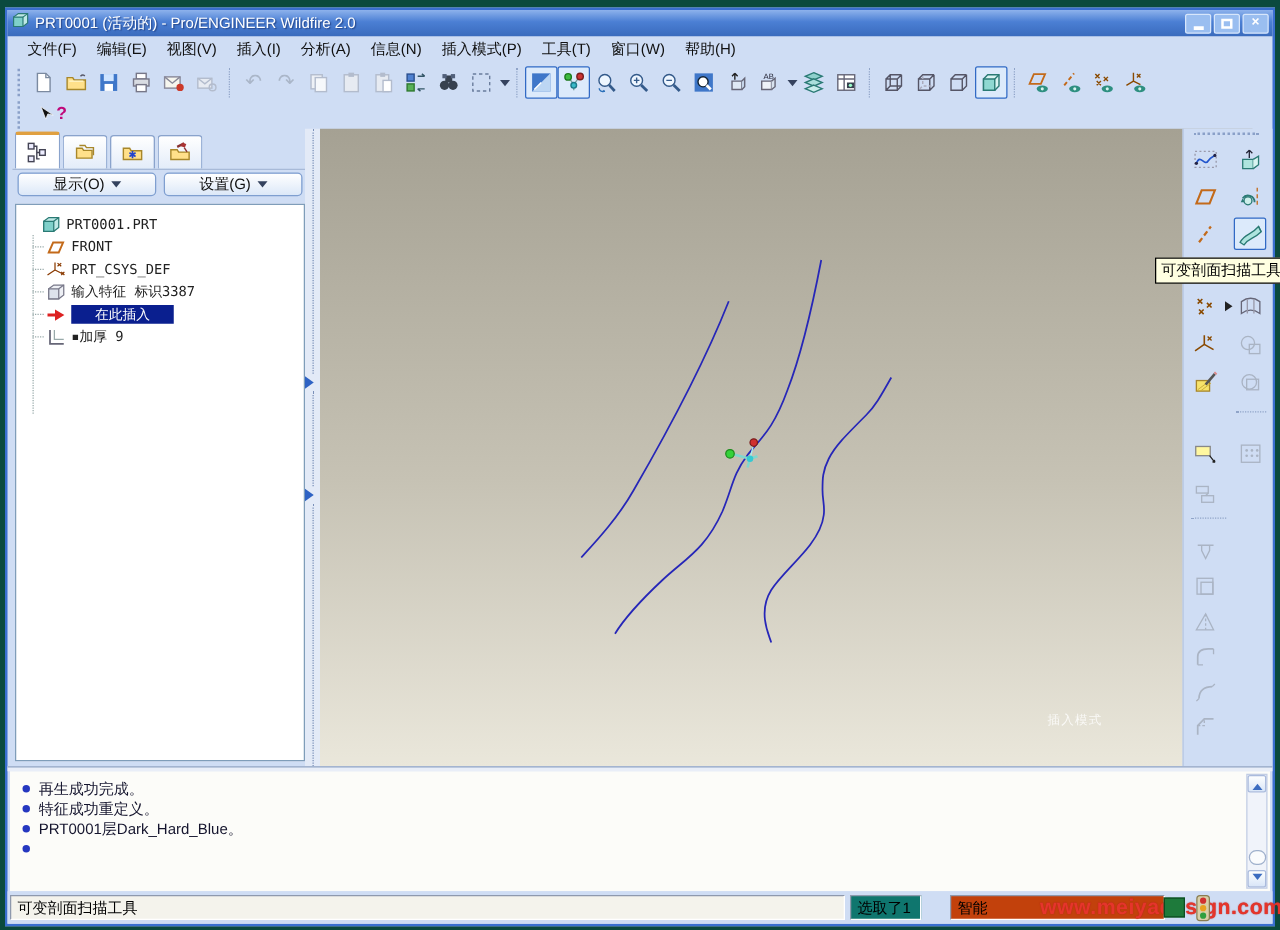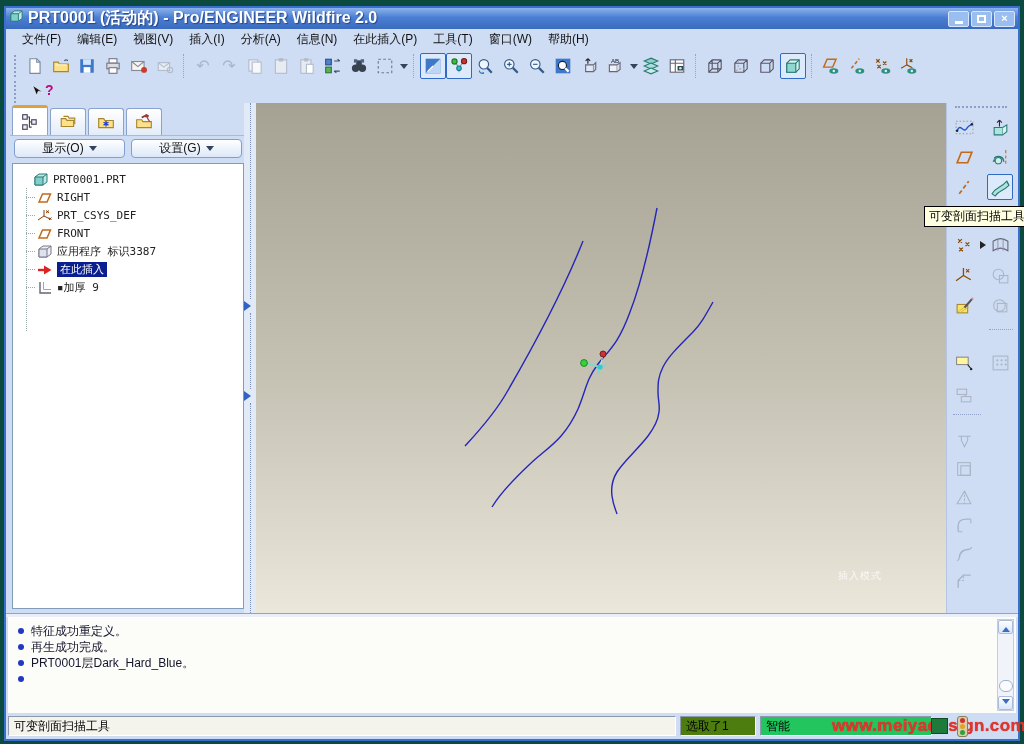--- a/index.html
+++ b/index.html
@@ -2,21 +2,21 @@
 <html><head>
 <meta charset="utf-8">
 <style>
   *{box-sizing:border-box;margin:0;padding:0}
   html,body{width:1024px;height:744px}
   body{position:relative;background:#0b4a3e;font-family:"Liberation Sans",sans-serif;overflow:hidden;-webkit-font-smoothing:antialiased}
   #win{position:absolute;left:4px;top:6px;width:1016px;height:735px;border:2px solid #3a6fd0;background:#cfddf4}
   
   #titlebar{position:absolute;left:0;top:0;right:0;height:21px;display:flex;align-items:center;gap:4px;padding:0 3px;
     background:linear-gradient(#8db2ec,#4b7fd4 45%,#3a6bbd);}
-  #titlebar .ttl{color:#fff;font-weight:bold;font-size:16px;text-shadow:1px 1px 1px #24458a;white-space:nowrap}
+  #titlebar .ttl{color:#fff;font-weight:normal;font-size:12px;text-shadow:1px 1px 1px #24458a;white-space:nowrap}
   .winbtn{width:21px;height:16px;background:#9abef0;border:1px solid #d7e6fb;border-radius:2px;display:flex;align-items:center;justify-content:center;color:#fff;font-size:11px;font-weight:bold;line-height:1}
   .winbtns{margin-left:auto;display:flex;gap:2px}
   .minglyph{width:8px;height:3px;background:#fff;margin-top:7px}
   .maxglyph{width:9px;height:8px;border:2px solid #fff}
   
   #menubar{position:absolute;left:0;top:21px;right:0;height:21px;display:flex;align-items:center;padding-left:8px;font-size:12px;color:#111}
   .menuitem{padding:2px 8px;cursor:default}
   
   #toolbar{position:absolute;left:0;top:42px;right:0;height:31px;display:flex;align-items:center;padding-left:4px}
   .grip{width:4px;height:22px;border-left:2px dotted #8aa0c8;margin:0 4px}
@@ -31,31 +31,31 @@
   #helpicon{display:flex;align-items:flex-start;margin-left:8px}
   #helpicon .q{color:#c0087a;font-weight:bold;font-size:14px;line-height:12px}
   
   #main{position:absolute;left:0;top:95px;right:0;height:510px}
   
   #nav{position:absolute;left:4px;top:2px;width:236px;height:506px;display:flex;flex-direction:column}
   #navtabs{display:flex;gap:2px;height:30px;padding-left:2px;align-items:flex-end}
   .ntab{width:36px;height:27px;background:linear-gradient(#ffffff,#e3ecf9);border:1px solid #8aa3cc;border-bottom:none;border-radius:3px 3px 0 0;display:flex;align-items:center;justify-content:center}
   .ntab svg{width:20px;height:18px}
   .ntab.active{height:30px;border-top:3px solid #e0a040;background:#fff}
-  #navbtns{display:flex;gap:6px;padding:2px 4px;height:25px;border-top:1px solid #a8bad8;background:#cfddf4;align-items:center}
+  #navbtns{display:flex;gap:6px;padding:2px 4px;height:25px;border-top:1px solid #a8bad8;background:#cfddf4;align-items:flex-start}
   .navbtn{flex:1;height:19px;border:1px solid #7f9fd0;border-radius:4px;background:linear-gradient(#ffffff,#dce8f8);font-size:12px;color:#111;display:flex;align-items:center;justify-content:center;gap:5px}
   .navbtn .tri{width:0;height:0;border:4px solid transparent;border-top:5px solid #33425e;margin-top:4px}
   #treebox{flex:1;margin:3px 2px 2px 2px;background:#fff;border:1px solid #7f9db9;position:relative;overflow:hidden;padding-top:6px}
   .trow{height:18px;display:flex;align-items:center;gap:4px;font-family:"DejaVu Sans Mono",monospace;font-size:11px;color:#222;white-space:nowrap}
   .trow .ticon{width:16px;height:15px;flex:0 0 16px}
   .trow.root{padding-left:20px}
   .trow.child{padding-left:24px;position:relative}
   .trow.child::before{content:"";position:absolute;left:13px;top:9px;width:9px;border-top:1px dotted #9aa;}
   #vline{position:absolute;left:13px;top:24px;height:143px;border-left:1px dotted #9aa}
-  .trow.sel .lbl{background:#0a1f8f;color:#fff;padding:0 3px}
+  .trow.sel .lbl{background:#0a1f8f;color:#fff;padding:0 19px}
   
   #split{position:absolute;left:238px;top:0;width:12px;height:510px;background:#e3eaf7;display:flex;flex-direction:column;align-items:center}
   #split .dash{flex:0 0 auto;border-left:1px dotted #7a8fb8;width:1px}
   .sarrow{width:0;height:0;border:5px solid transparent;border-left:7px solid #2f63c4;margin:2px 0}
   
   #canvas{position:absolute;left:250px;top:0;width:746px;height:510px;background:linear-gradient(180deg,#a5a193,#c6c2b4 55%,#eae7db);overflow:hidden}
   #modewm{position:absolute;left:582px;top:466px;color:rgba(255,255,255,.8);font-size:10px;letter-spacing:1px}
   
   #rtb{position:absolute;left:940px;top:0;width:72px;height:510px;background:#cfddf4;border-left:1px solid #b6c6e2}
   #rtb .hgrip{position:absolute;left:8px;top:3px;width:52px;border-top:2px dotted #8aa0c8}
@@ -74,22 +74,22 @@
   #msgsb{position:absolute;right:4px;top:611px;width:17px;height:92px;background:#f0f3fa;border:1px solid #c2cde4;display:flex;flex-direction:column;align-items:center}
   .sbbtn{width:15px;height:14px;display:flex;align-items:center;justify-content:center;background:linear-gradient(#fdfefe,#d9e6f8);border:1px solid #aabbdd;border-radius:2px}
   .sbtri-up{width:0;height:0;border:4px solid transparent;border-bottom:5px solid #3b6cc0}
   .sbtri-dn{width:0;height:0;border:4px solid transparent;border-top:5px solid #3b6cc0}
   .sbgrip{width:14px;height:12px;border:1px solid #9fb0cc;border-radius:7px;background:#fafbfd;margin-top:auto;margin-bottom:4px}
   #msgsb .sbbtn:last-child{margin-top:0}
   
   #status{position:absolute;left:0;top:705px;right:0;height:26px;background:#cfddf4}
   .sfield{position:absolute;top:3px;height:20px;border:1px solid;border-color:#8e99ad #ffffff #ffffff #8e99ad;font-size:12px;color:#000;line-height:18px;padding-left:5px;white-space:nowrap;overflow:hidden}
   #f-prompt{left:2px;width:668px;background:#f4f3ec}
-  #f-sel{left:674px;width:76px;background:#4d7c0f}
-  #f-filter{left:754px;width:172px;background:#22c55e}
+  #f-sel{left:674px;width:57px;background:#0f766e}
+  #f-filter{left:754px;width:172px;background:#c2410c}
   #greenbtn{position:absolute;left:925px;top:5px;width:17px;height:16px;background:#1e7a3b;border:1px solid #0c4d22;z-index:5}
   #tlight{position:absolute;left:951px;top:3px;width:11px;height:21px;background:#d8cfa8;border:1px solid #8a7d50;border-radius:3px;display:flex;flex-direction:column;align-items:center;justify-content:space-evenly;z-index:5}
   #tlight i{width:5px;height:5px;border-radius:50%;display:block}
   #wmark{position:absolute;left:826px;top:3px;z-index:3;color:#e5352b;font-weight:bold;font-size:17px;letter-spacing:.4px;text-shadow:0 0 1px #b02020;white-space:nowrap}
 </style>
 </head>
 <body>
 
 <div id="win">
 
@@ -111,21 +111,21 @@
     </span>
   </div>
 
   <div id="menubar">
     <span class="menuitem">文件(F)</span>
     <span class="menuitem">编辑(E)</span>
     <span class="menuitem">视图(V)</span>
     <span class="menuitem">插入(I)</span>
     <span class="menuitem">分析(A)</span>
     <span class="menuitem">信息(N)</span>
-    <span class="menuitem">在此插入(P)</span>
+    <span class="menuitem">插入模式(P)</span>
     <span class="menuitem">工具(T)</span>
     <span class="menuitem">窗口(W)</span>
     <span class="menuitem">帮助(H)</span>
   </div>
 
   <div id="toolbar">
     <span class="grip"></span>
     <span class="tbi">
         <svg viewBox="0 0 16 16">
           <path d="M3.5 1.5h6l3 3v10h-9z" fill="#fff" stroke="#7b8aa0"></path>
@@ -406,42 +406,36 @@
                 <path d="M2 5l4-3h8v8l-4 3H2z" fill="#bfe9e6" stroke="#2a7a74"></path>
                 <path d="M2 5h8v8H2z" fill="#7fd0ca" stroke="#2a7a74"></path>
                 <path d="M10 5l4-3" stroke="#2a7a74"></path>
               </svg></span>
           <span class="lbl">PRT0001.PRT</span>
         </div>
         <div class="trow child">
           <span class="ticon"><svg viewBox="0 0 16 16">
                 <path d="M2 12l3.5-8h8l-3.5 8z" fill="none" stroke="#c36a1a" stroke-width="1.5"></path>
               </svg></span>
-          <span class="lbl">RIGHT</span>
+          <span class="lbl">FRONT</span>
         </div>
         <div class="trow child">
           <span class="ticon"><svg viewBox="0 0 16 16">
                 <path d="M7 2v6M7 8l6 3M7 8L1 12" stroke="#8a3a00" fill="none"></path>
                 <path d="M9 2.5L12 5M12 2.5L9 5M12 9.5l2.5 2.5M14.5 9.5L12 12" stroke="#8a3a00"></path>
               </svg></span>
           <span class="lbl">PRT_CSYS_DEF</span>
         </div>
         <div class="trow child">
           <span class="ticon"><svg viewBox="0 0 16 16">
-                <path d="M2 12l3.5-8h8l-3.5 8z" fill="none" stroke="#c36a1a" stroke-width="1.5"></path>
-              </svg></span>
-          <span class="lbl">FRONT</span>
-        </div>
-        <div class="trow child">
-          <span class="ticon"><svg viewBox="0 0 16 16">
                 <path d="M2 5l4-3h8v8l-4 3H2z" fill="#eef0f5" stroke="#778"></path>
                 <path d="M2 5h8v8H2z" fill="#dde2ec" stroke="#778"></path>
                 <path d="M10 5l4-3" stroke="#778"></path>
               </svg></span>
-          <span class="lbl">应用程序 标识3387</span>
+          <span class="lbl">输入特征 标识3387</span>
         </div>
         <div class="trow child sel">
           <span class="ticon"><svg viewBox="0 0 16 16">
                 <path d="M1 8h7" stroke="#d22" stroke-width="2.4"></path>
                 <path d="M7 3.5L14.5 8 7 12.5z" fill="#d22"></path>
               </svg></span>
           <span class="lbl">在此插入</span>
         </div>
         <div class="trow child">
           <span class="ticon"><svg viewBox="0 0 16 16">
@@ -619,25 +613,25 @@
         </span>
     </div>
   </div>
 
   <div id="tooltip">可变剖面扫描工具</div>
 
   <div id="msgedge"></div>
   <div id="msgs">
     <div class="msgline">
         <span class="dot"></span>
-        <span>特征成功重定义。</span>
+        <span>再生成功完成。</span>
       </div>
     <div class="msgline">
         <span class="dot"></span>
-        <span>再生成功完成。</span>
+        <span>特征成功重定义。</span>
       </div>
     <div class="msgline">
         <span class="dot"></span>
         <span>PRT0001层Dark_Hard_Blue。</span>
       </div>
     <div class="msgline">
         <span class="dot"></span>
       </div>
   </div>
   <div id="msgsb">

